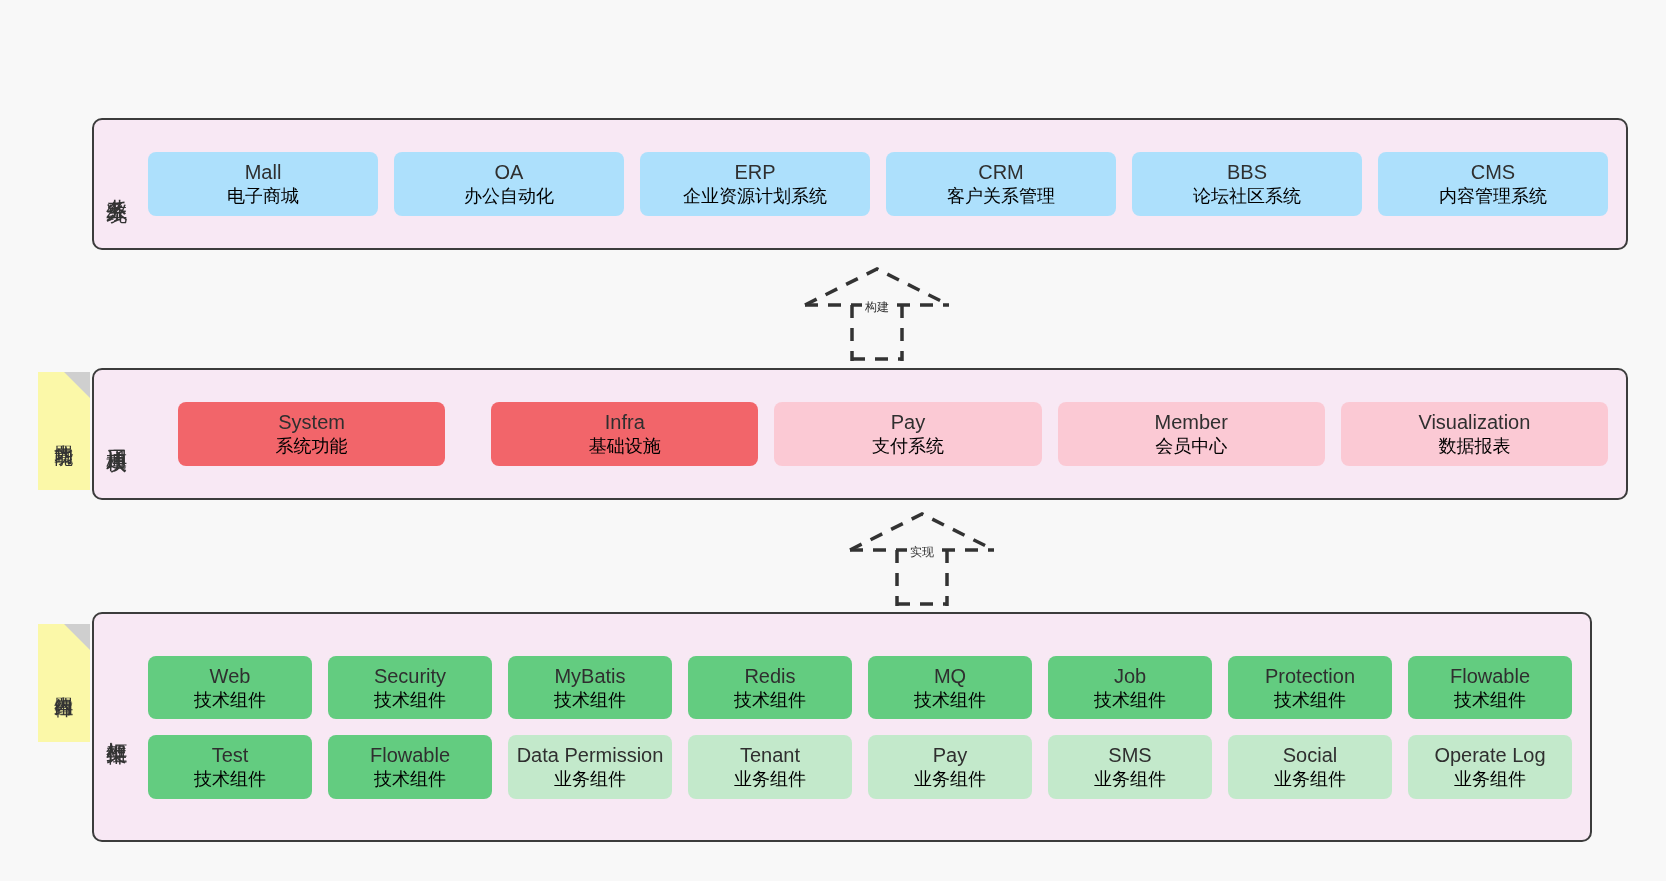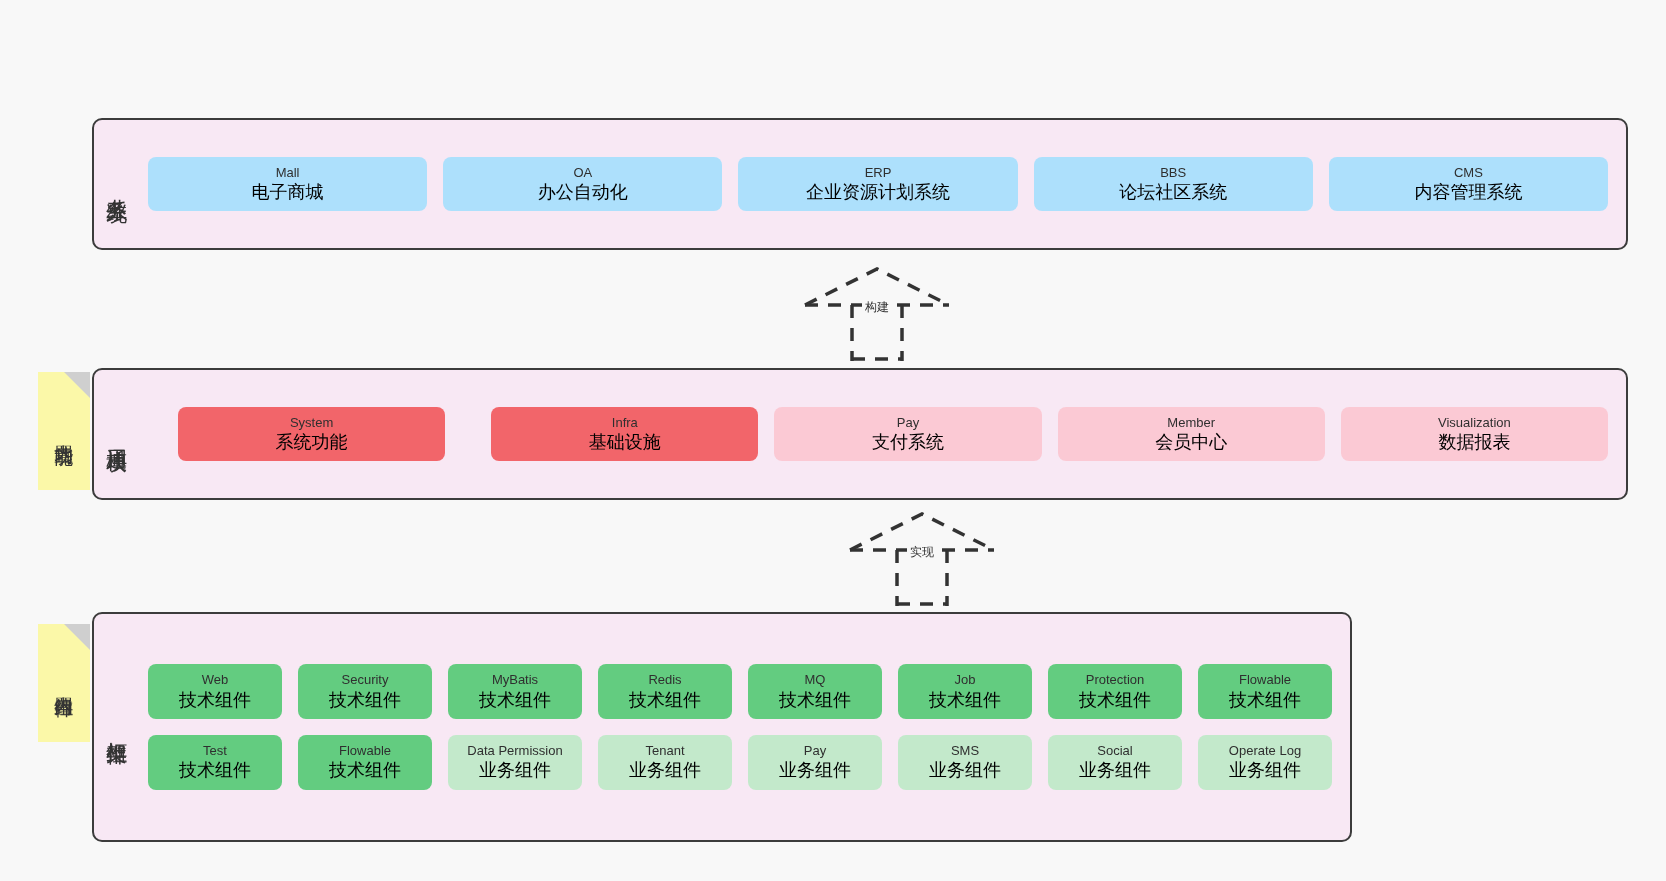--- a/index.html
+++ b/index.html
@@ -68,21 +68,21 @@
     display: flex;
     flex-direction: column;
     align-items: center;
     justify-content: center;
     text-align: center;
     box-sizing: border-box;
     padding: 8px 6px;
     line-height: 1.25;
   }
   .node .n-title {
-    font-size: 13px;
+    font-size: 20px;
     color: #2f2f2f;
   }
   .node .n-sub {
     font-size: 18px;
     color: #000000;
   }
   .node.blue     { background: #ade0fc; }
   .node.red      { background: #f2656a; margin-left: 30px; }
   .node.pinklite { background: #fbc9d4; }
   .node.green    { background: #63cc80; }
@@ -148,20 +148,24 @@
         </div>
         <div class="node blue">
           <div class="n-title">OA</div>
           <div class="n-sub">办公自动化</div>
         </div>
         <div class="node blue">
           <div class="n-title">ERP</div>
           <div class="n-sub">企业资源计划系统</div>
         </div>
         <div class="node blue">
+          <div class="n-title">CRM</div>
+          <div class="n-sub">客户关系管理</div>
+        </div>
+        <div class="node blue">
           <div class="n-title">BBS</div>
           <div class="n-sub">论坛社区系统</div>
         </div>
         <div class="node blue">
           <div class="n-title">CMS</div>
           <div class="n-sub">内容管理系统</div>
         </div>
       </div>
     </div>
   </div>
@@ -215,21 +219,21 @@
       <path d="M55 40 L55 96 M105 40 L105 96 M55 94 L105 94" fill="none" stroke="#333333" stroke-width="3.5" stroke-dasharray="13 10"></path>
     </svg>
     <div class="alabel">实现</div>
   </div>
 
   <div class="sticky" id="sticky-builtin-components" style="left:38px; top:624px; width:52px; height:118px;">
     <span class="fold"></span>
     <span>内置组件</span>
   </div>
 
-  <div class="layer" id="layer-framework-components" style="left:92px; top:612px; width:1260px; height:230px;">
+  <div class="layer" id="layer-framework-components" style="left:92px; top:612px; width:1500px; height:230px;">
     <div class="layer-title">框架组件</div>
     <div class="layer-body">
 
       <div class="row">
         <div class="node green">
           <div class="n-title">Web</div>
           <div class="n-sub">技术组件</div>
         </div>
         <div class="node green">
           <div class="n-title">Security</div>

